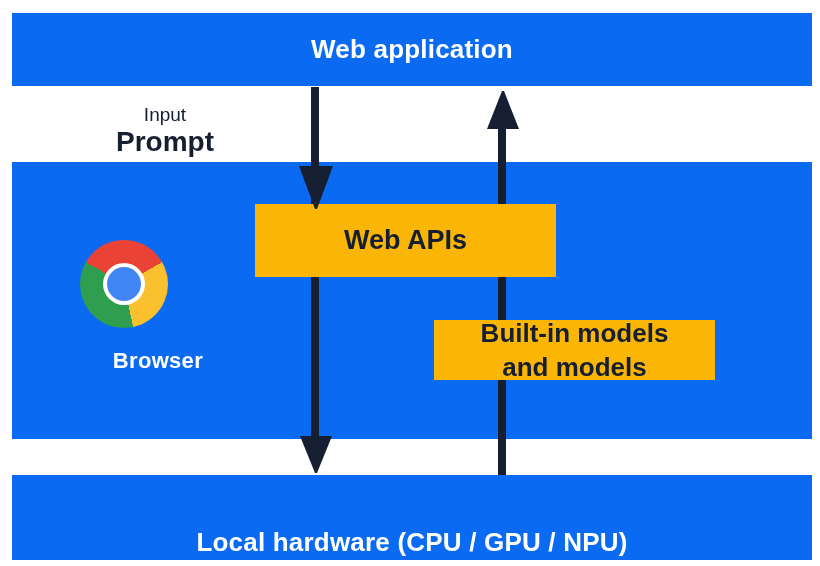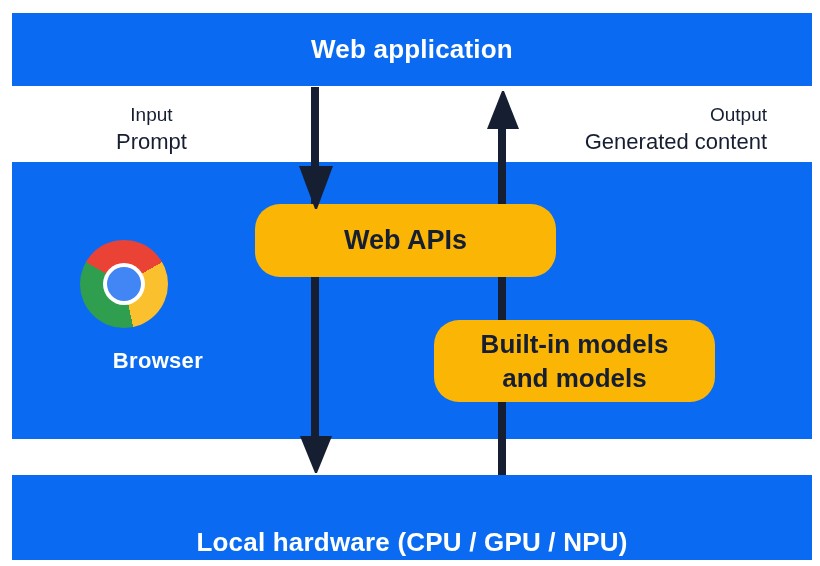--- a/index.html
+++ b/index.html
@@ -42,21 +42,21 @@
     font-size: 26px;
     font-weight: 700;
     letter-spacing: 0.2px;
   }
 
   
   .io-block { position: absolute; z-index: 1; color: var(--navy); }
   .io-input  { left: 112px; top: 98px; text-align: center; }
   .io-output { right: 53px; top: 98px; text-align: right; }
   .io-caption { font-size: 19px; font-weight: 400; line-height: 25px; }
-  .io-value   { font-size: 22px; font-weight: 400; line-height: 26px; }
+  .io-value   { font-size: 28px; font-weight: 700; line-height: 26px; }
 
   
   .vline {
     position: absolute;
     width: 8px;
     background: var(--navy);
     z-index: 2;
   }
   .down-line { left: 309px; top: 85px;  height: 375px; }
   .up-line   { left: 496px; top: 110px; height: 363px; }
@@ -89,24 +89,23 @@
     position: absolute;
     background: var(--yellow);
     color: var(--navy);
     display: flex;
     flex-direction: column;
     align-items: center;
     justify-content: center;
     font-weight: 700;
     z-index: 3;
     text-align: center;
-    border-radius: 25px;
   }
   .web-apis-box { left: 253px; top: 202px; width: 301px; height: 73px; font-size: 27px; }
-  .builtin-box  { left: 432px; top: 318px; width: 281px; height: 82px; font-size: 26px; line-height: 32px; }
+  .builtin-box  { left: 432px; top: 318px; width: 281px; height: 60px; font-size: 26px; line-height: 32px; }
 
   
   .chrome-logo {
     position: absolute;
     left: 78px; top: 238px;
     width: 88px; height: 88px;
     border-radius: 50%;
     background: conic-gradient(
       var(--chrome-red) 0deg 60deg,
       var(--chrome-yellow) 60deg 168deg,
@@ -145,24 +144,20 @@
 <div class="canvas">
 
   <div class="bar top-bar">
     <span class="bar-label">Web application</span>
   </div>
 
   <div class="io-block io-input">
     <div class="io-caption">Input</div>
     <div class="io-value">Prompt</div>
   </div>
-  <div class="io-block io-output">
-    <div class="io-caption">Output</div>
-    <div class="io-value">Generated content</div>
-  </div>
 
   <div class="bar main-panel"></div>
 
   <div class="vline down-line"></div>
   <div class="vline up-line"></div>
   <div class="arrow-head head-down-mid"></div>
   <div class="arrow-head head-down-bottom"></div>
   <div class="arrow-head head-up-top"></div>
 
   <div class="chrome-logo">

